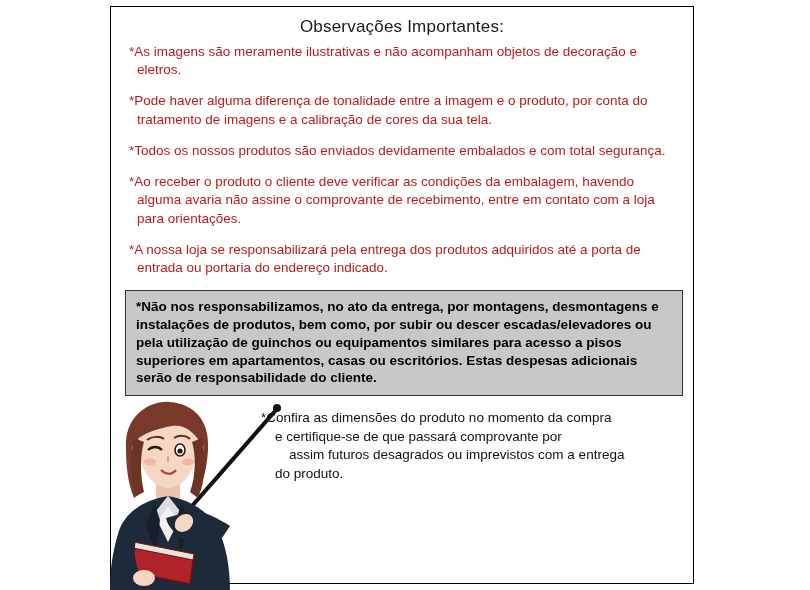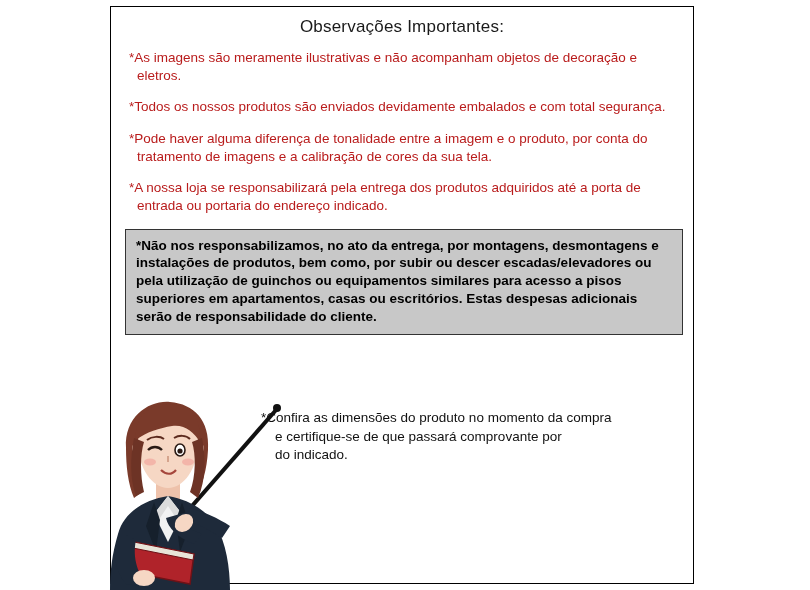--- a/index.html
+++ b/index.html
@@ -27,21 +27,21 @@
     height: 578px;
     border: 1px solid #000000;
     background: #ffffff;
     box-sizing: border-box;
   }
   #notice-title {
     text-align: center;
     font-size: 17px;
     color: #1a1a1a;
     margin-top: 10px;
-    margin-bottom: 12px;
+    margin-bottom: 6px;
     font-weight: normal;
     letter-spacing: 0.2px;
   }
   .para {
     font-size: 13.5px;
     line-height: 1.35;
     color: #b91c1c;
     margin: 0 16px 13px 18px;
     text-indent: 0;
   }
@@ -103,41 +103,45 @@
 
   <div id="notice-box">
 
     <div id="notice-title">Observações Importantes:</div>
 
     <p class="para">
       <span class="ind">*As imagens são meramente ilustrativas e não acompanham objetos de decoração e eletros.</span>
     </p>
 
     <p class="para">
+      <span class="ind">*Pode haver alguma diferença de tonalidade entre a imagem e o produto, por conta do tratamento de imagens e a calibração de cores da sua tela.</span>
+    </p>
+
+    <p class="para">
       <span class="ind">*Todos os nossos produtos são enviados devidamente embalados e com total segurança.</span>
     </p>
 
     <p class="para">
-      <span class="ind">*Pode haver alguma diferença de tonalidade entre a imagem e o produto, por conta do tratamento de imagens e a calibração de cores da sua tela.</span>
-    </p>
-
+      <span class="ind">*Ao receber o produto o cliente deve verificar as condições da embalagem, havendo alguma avaria não assine o comprovante de recebimento, entre em contato com a loja para orientações.</span>
+    </p>
 
     <p class="para">
       <span class="ind">*A nossa loja se responsabilizará pela entrega dos produtos adquiridos até a porta de entrada ou portaria do endereço indicado.</span>
     </p>
 
     <div id="highlight-block">
       <p id="highlight-text">*Não nos responsabilizamos, no ato da entrega, por montagens, desmontagens e instalações de produtos, bem como, por subir ou descer escadas/elevadores ou pela utilização de guinchos ou equipamentos similares para acesso a pisos superiores em apartamentos, casas ou escritórios. Estas despesas adicionais serão de responsabilidade do cliente.</p>
     </div>
 
     <div id="bottom-row">
       <div id="final-para">
         <span class="l1">*Confira as dimensões do produto no momento da compra</span>
         <span class="l2">e certifique-se de que passará comprovante por</span>
-        <span class="l5">do indicado.</span>
+        <span class="l4">assim futuros desagrados ou imprevistos com a entrega</span>
+        <span class="l5">do produto.</span>
       </div>
     </div>
 
   </div>
 
   <div id="teacher">
     <svg width="190" height="198" viewBox="0 0 190 198" xmlns="http://www.w3.org/2000/svg">
 
       <g>
         <line x1="80" y1="130" x2="178" y2="18" stroke="#111111" stroke-width="4"></line>

